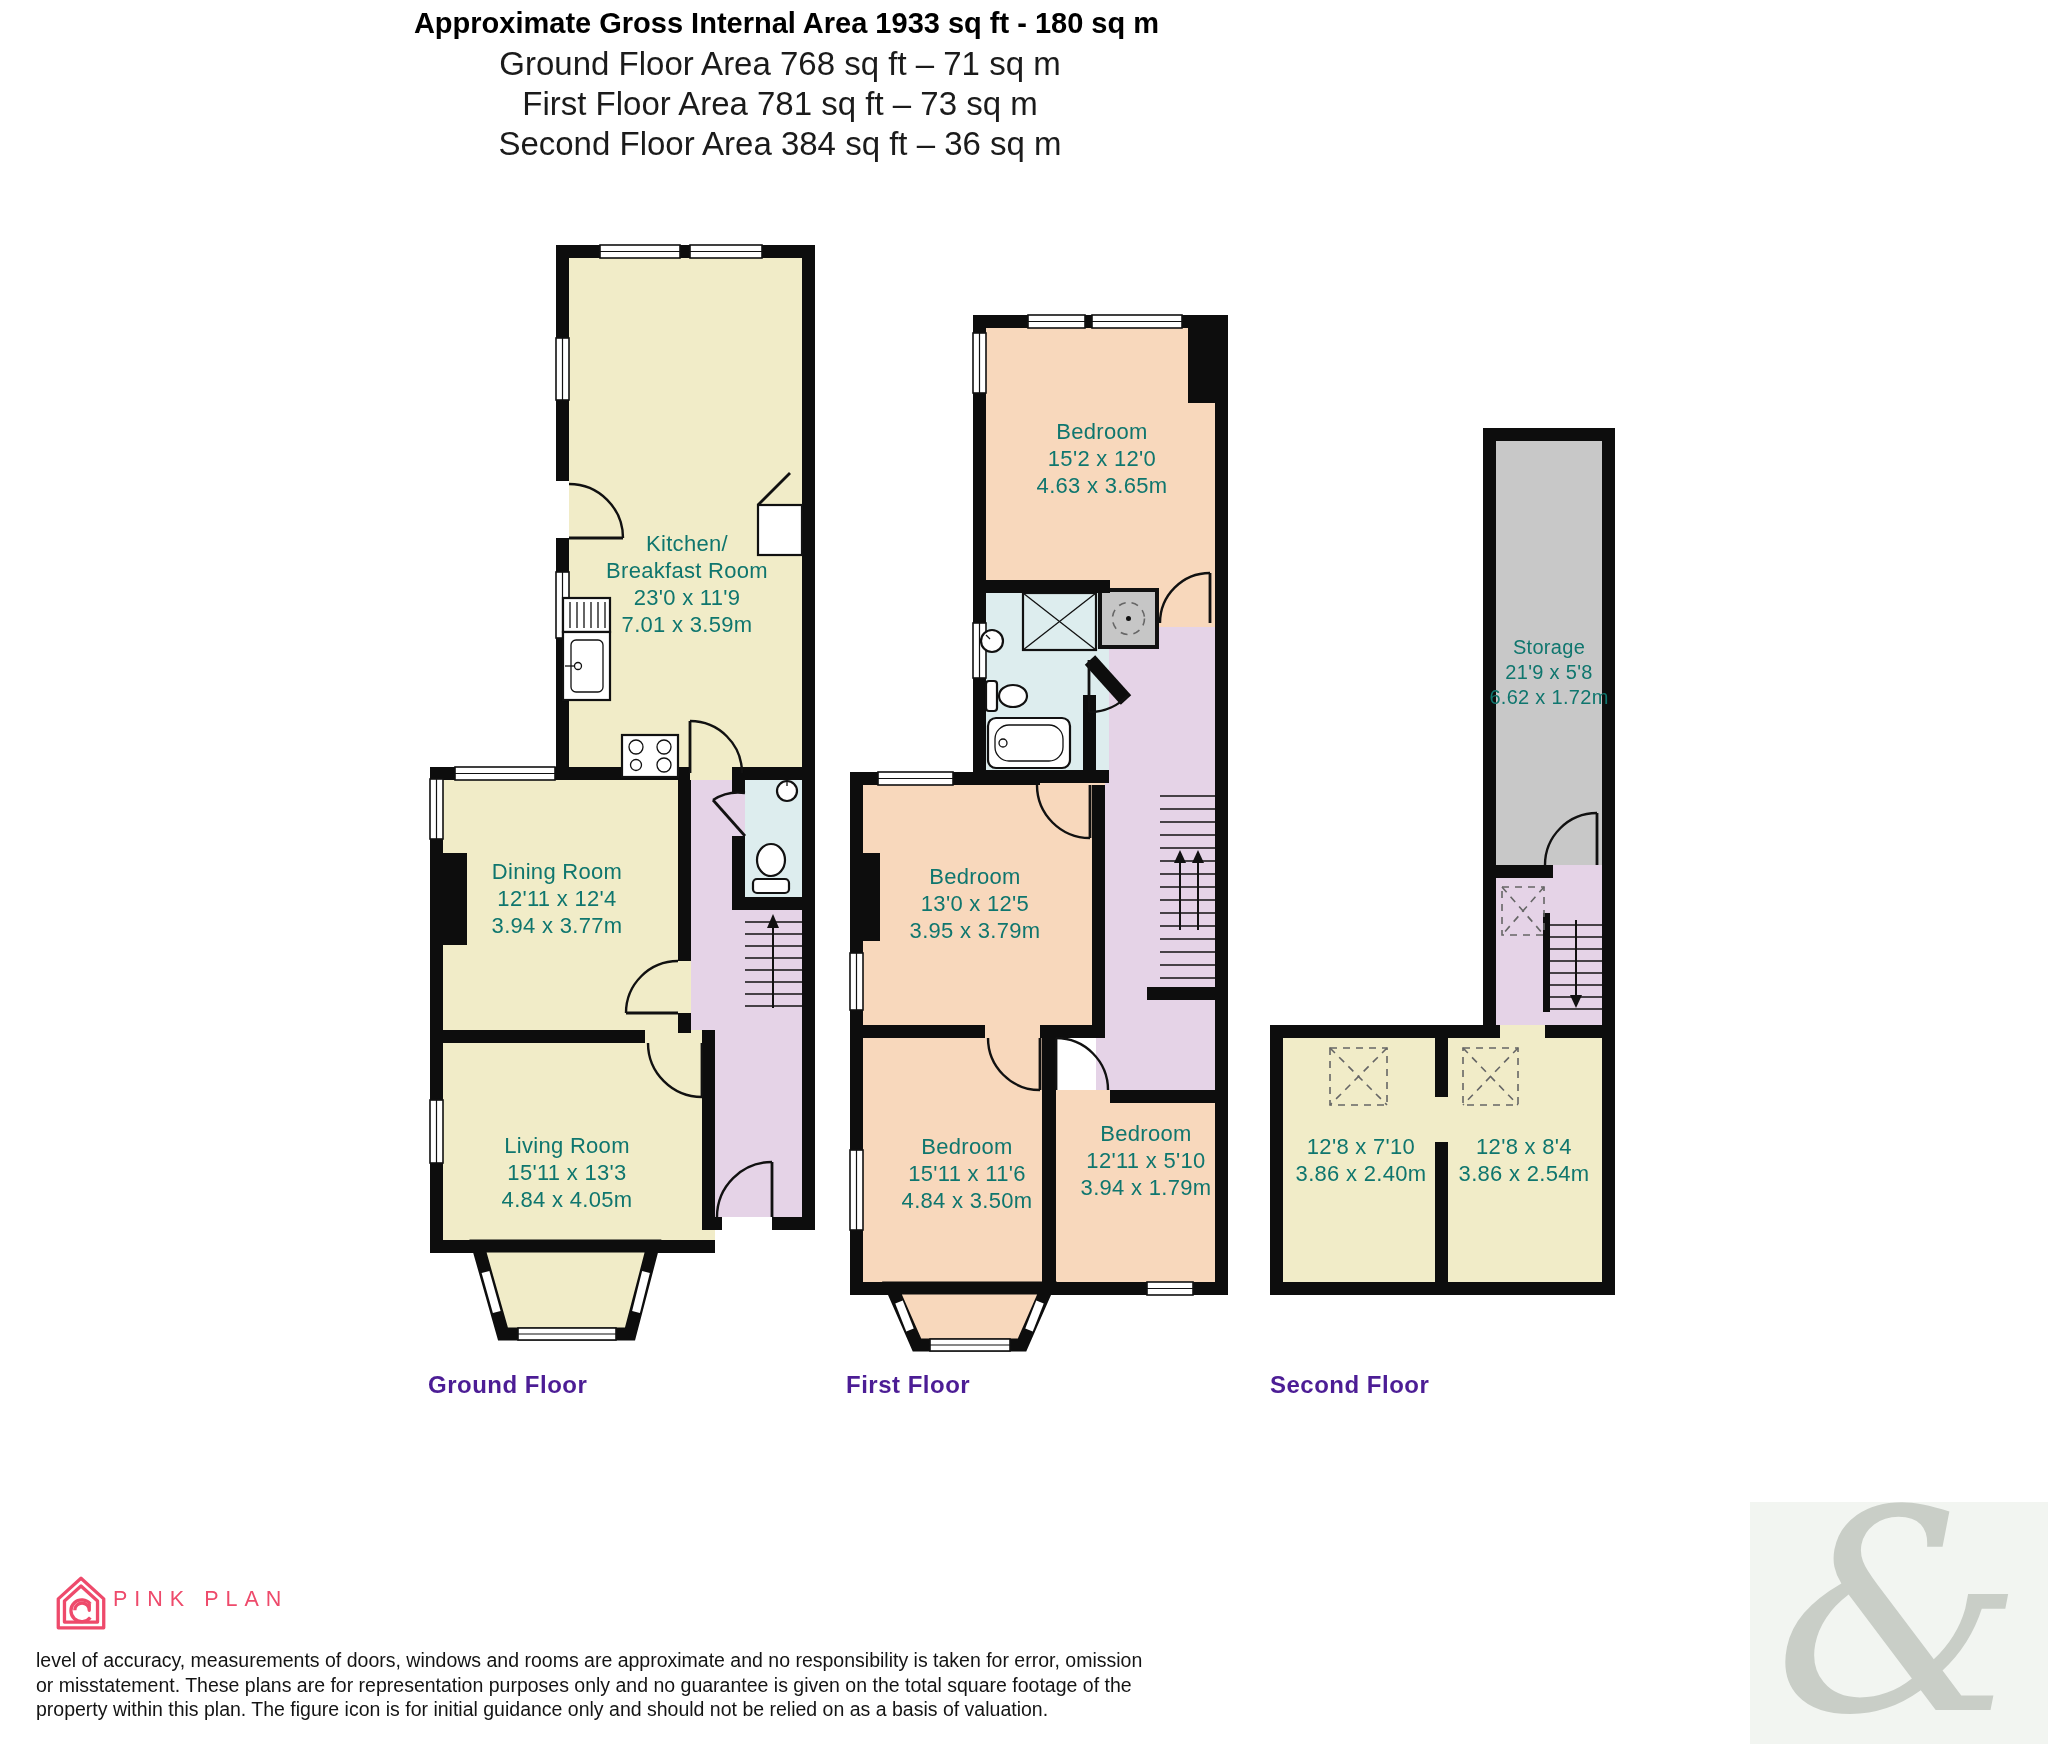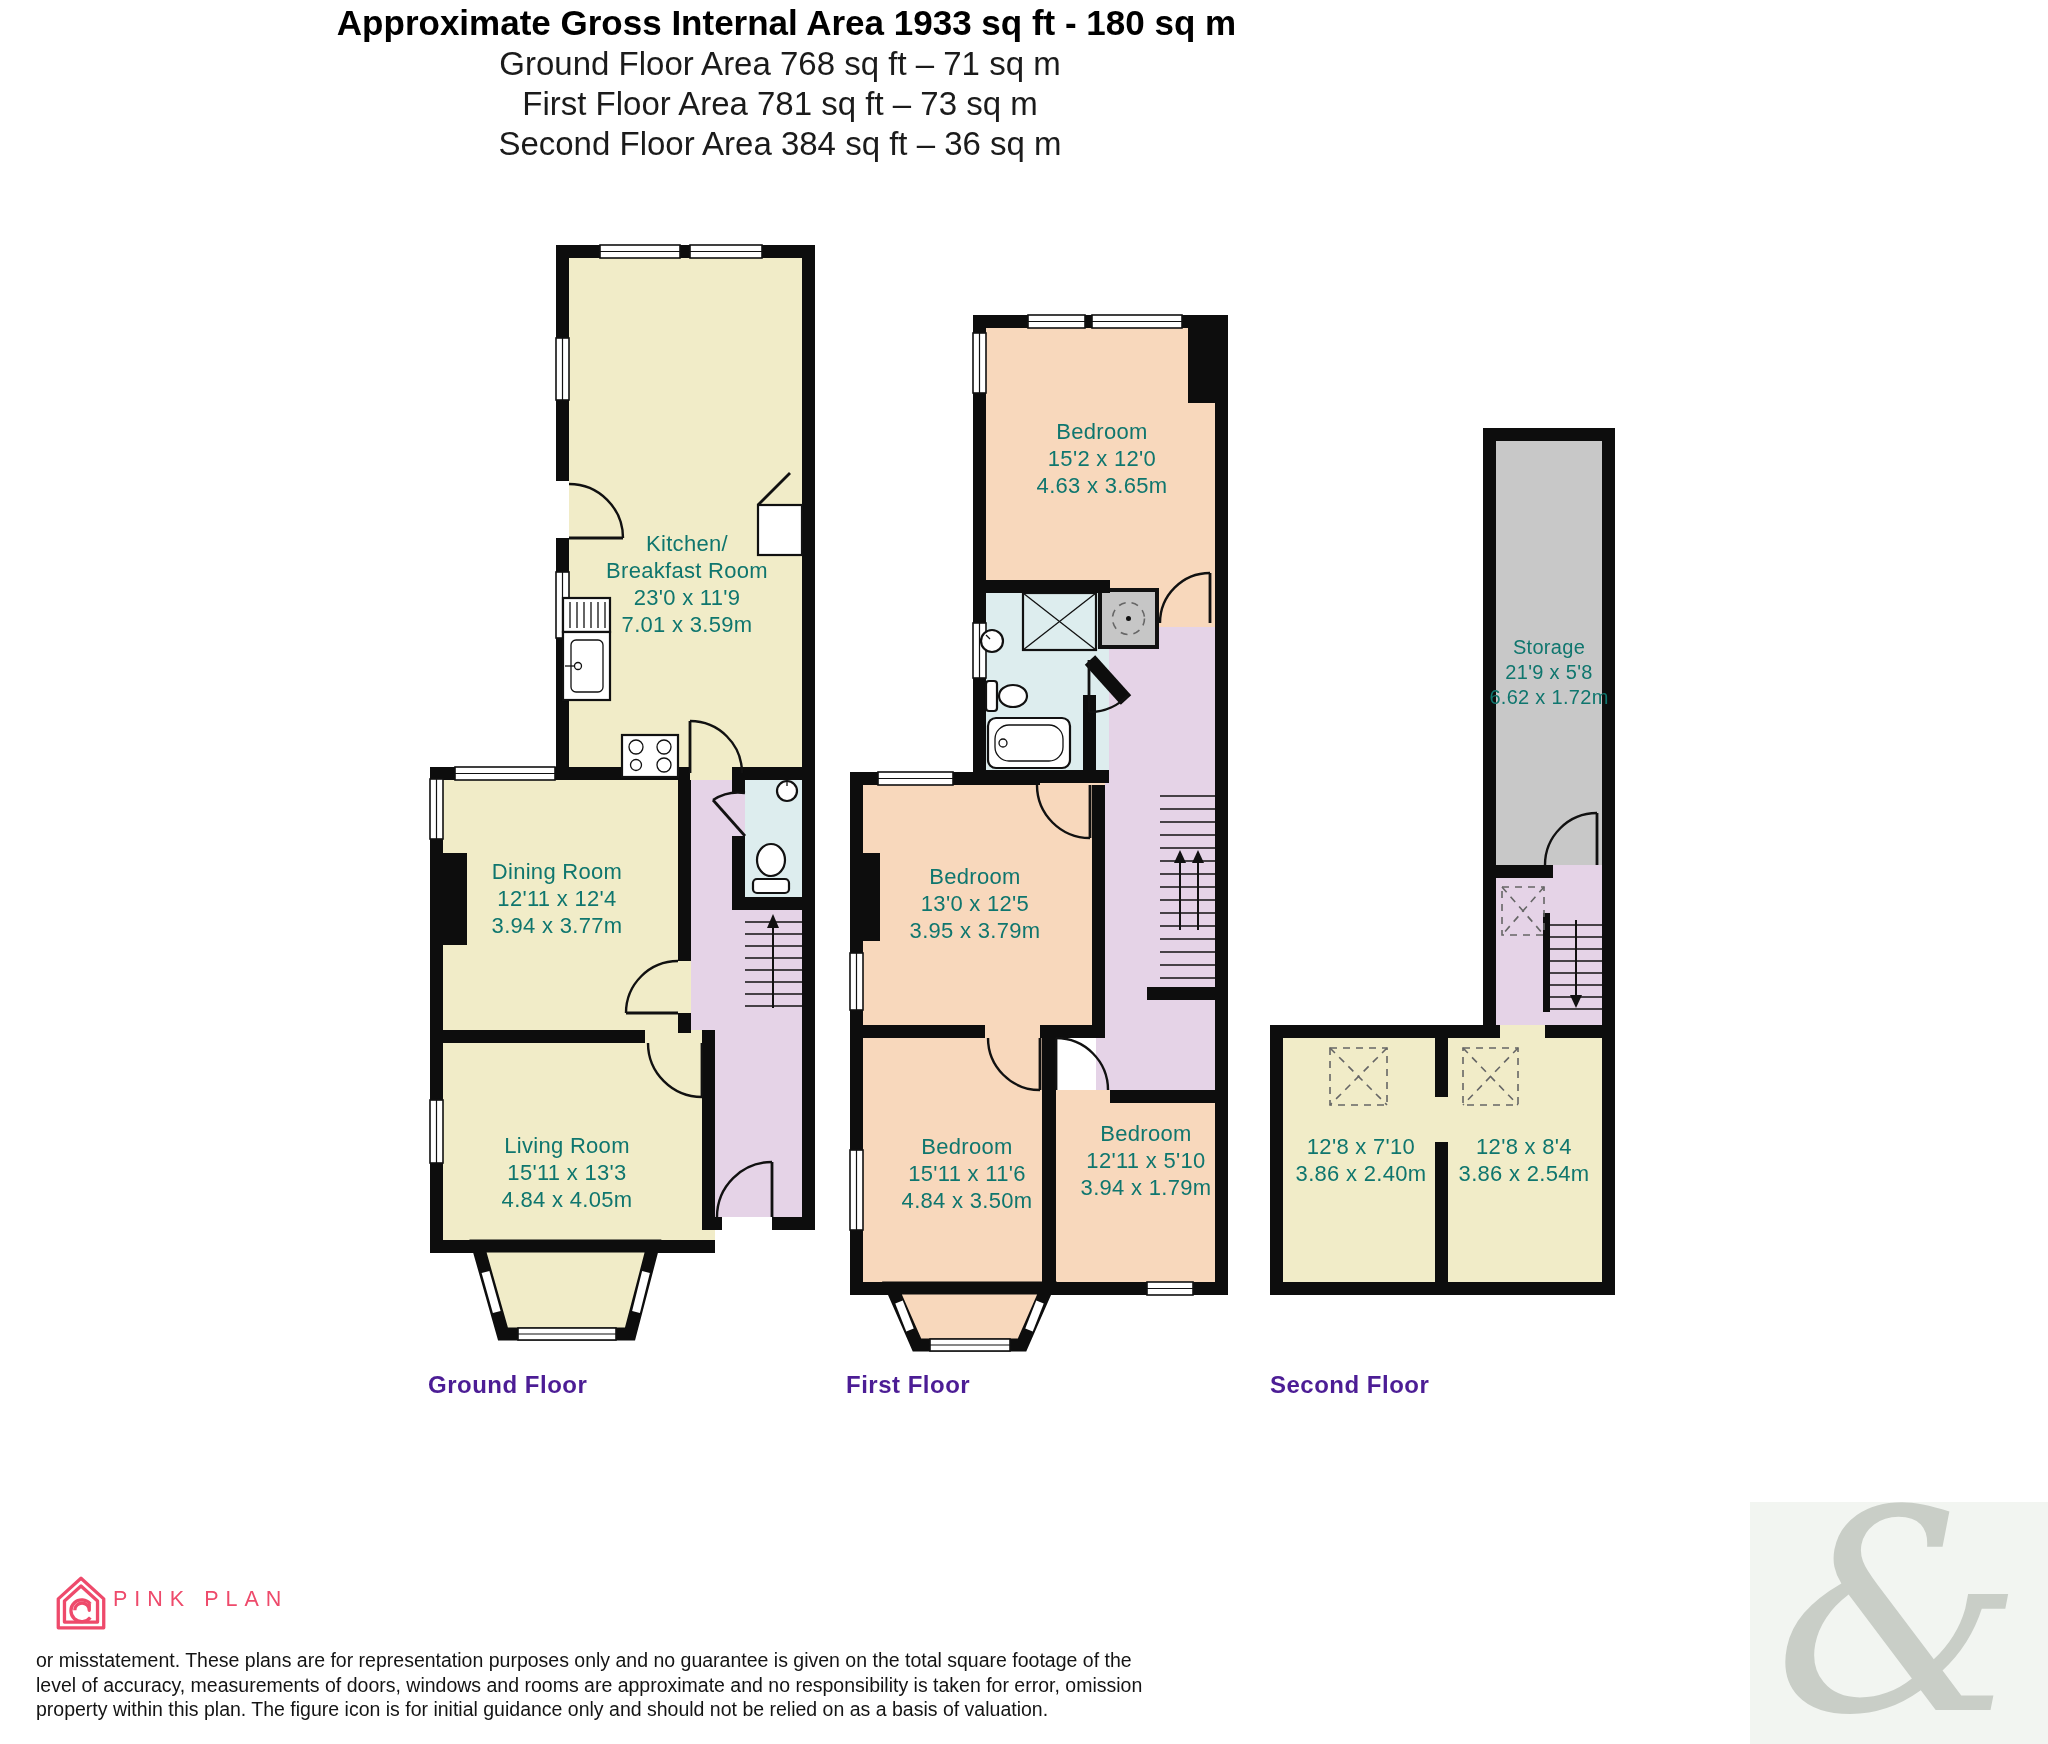--- a/index.html
+++ b/index.html
@@ -26,21 +26,21 @@
   .tread{stroke:#111;stroke-width:1.5;}
   .thin{stroke:#111;stroke-width:1.3;fill:none;}
   .dash{fill:none;stroke:#666;stroke-width:1.6;stroke-dasharray:7 6;}
   .arrow{stroke:#111;stroke-width:2;fill:none;}
   .ahead{fill:#111;}
   .wwin{stroke:#fff;stroke-width:8;}
   .bay{fill:var(--room-cream);stroke:var(--wall);stroke-width:13;}
   .bayp{fill:var(--room-peach);stroke:var(--wall);stroke-width:13;}
 
   .hdr{position:absolute;left:0;top:2px;width:1560px;text-align:center;color:#000;}
-  .hdr-title{font-size:35px;line-height:42px;font-weight:bold;padding-left:13px;}
+  .hdr-title{font-size:29px;line-height:42px;font-weight:bold;padding-left:13px;}
   .hdr-sub{font-size:33px;line-height:40px;color:#1b1b1b;}
 
   .room-label{position:absolute;transform:translateX(-50%);text-align:center;
     font-size:22px;line-height:27px;color:#0f766e;letter-spacing:.3px;white-space:nowrap;}
   .room-label.small{font-size:20px;line-height:25px;}
   .room-label span{display:block;}
   .floor-label{position:absolute;font-size:24px;line-height:38px;color:#4c1d95;letter-spacing:.5px;white-space:nowrap;font-weight:bold;}
 
   .brand-text{position:absolute;left:113px;top:1587px;font-size:21.5px;letter-spacing:7px;
     color:var(--brand-pink);font-weight:500;white-space:nowrap;}
@@ -415,22 +415,22 @@
     <g fill="none" stroke="#ee4a6b" stroke-width="3.2" stroke-linejoin="round">
       <path d="M8,26 L30,6 L52,26 L52,54 L8,54 Z"></path>
       <path d="M14,28 L30,13.5 L46,28 L46,48.5 L14,48.5 Z"></path>
       <path d="M39,31 A10.5,10.5 0 1 0 39,44"></path>
       <path d="M24,37 A7,7 0 1 1 38,37 L38,31"></path>
     </g>
   </svg>
   <div class="brand-text">PINK PLAN</div>
 
   <div class="disclaimer">
+    <span>level of accuracy, measurements of doors, windows and rooms are approximate and no responsibility is taken for error, omission</span>
     <span>or misstatement. These plans are for representation purposes only and no guarantee is given on the total square footage of the</span>
-    <span>level of accuracy, measurements of doors, windows and rooms are approximate and no responsibility is taken for error, omission</span>
     <span>property within this plan. The figure icon is for initial guidance only and should not be relied on as a basis of valuation.</span>
   </div>
 
   <div class="watermark-box">
     <span class="watermark-amp">&amp;</span>
   </div>
 
 </div>
 
 </body></html>

